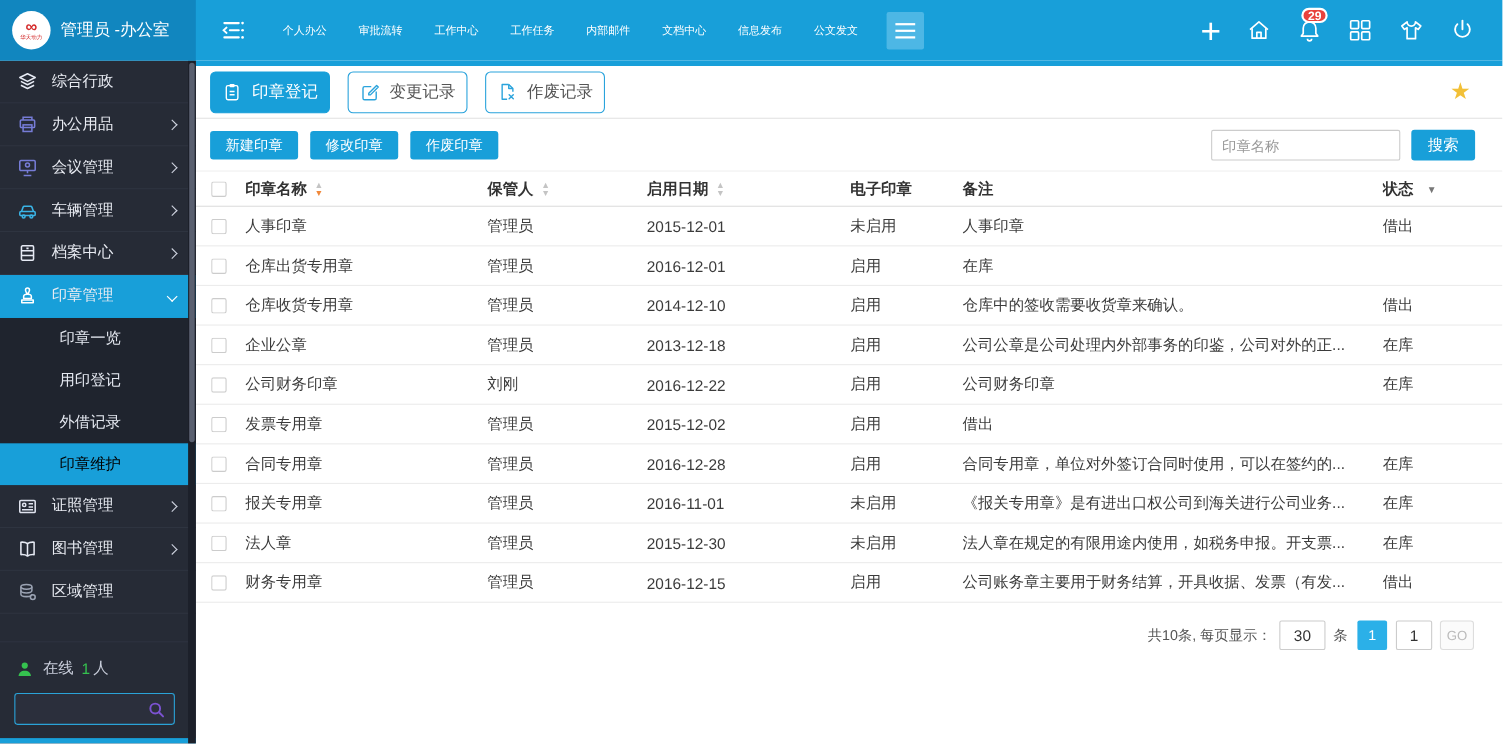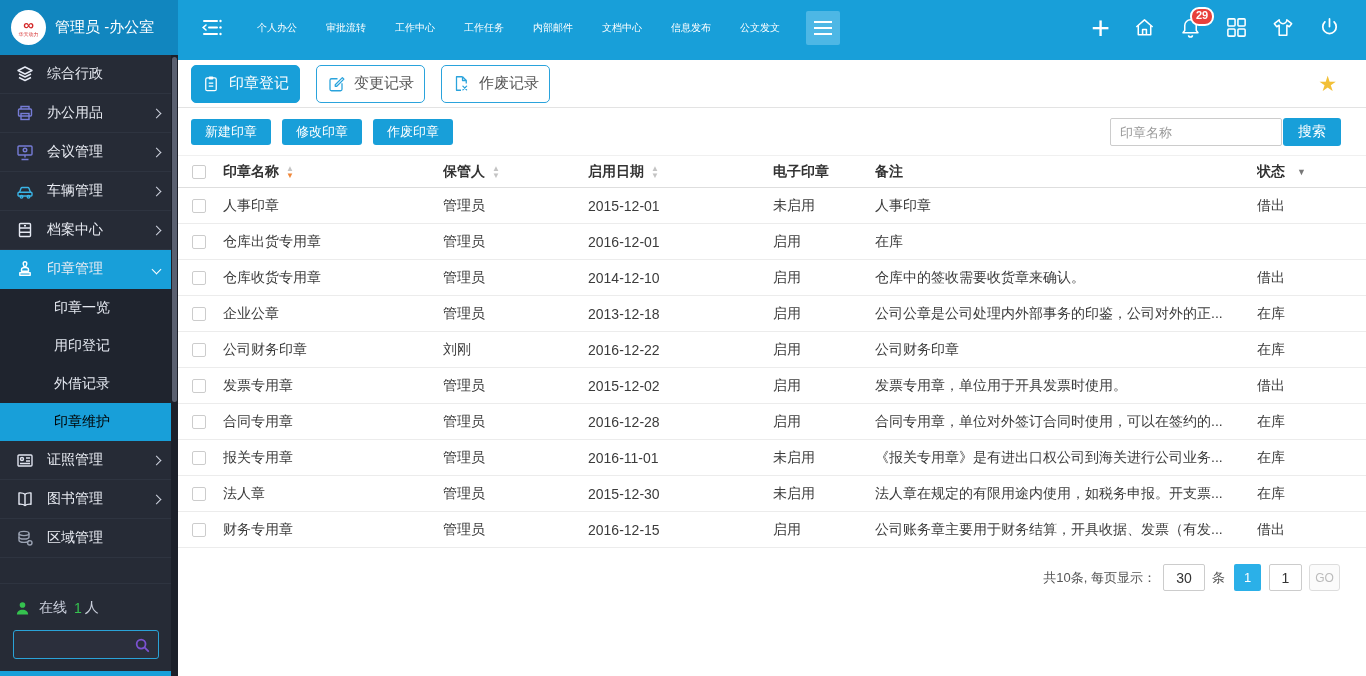--- a/index.html
+++ b/index.html
@@ -15,21 +15,21 @@
   .logo .lt { color:#d42a2a; font-size:5px; line-height:6px; letter-spacing:0; }
   .brand-user { color:#fff; font-size:15px; margin-left:9px; white-space:nowrap; }
   .collapse-btn { margin-left:21px; flex:none; cursor:pointer; display:flex; align-items:center; }
   .nav { display:flex; margin-left:31px; gap:29px; }
   .nav-item { color:#fff; font-size:10px; white-space:nowrap; cursor:pointer; }
   .menu-toggle { margin-left:26px; width:34px; height:34px; background:#4db7e5; border-radius:2px; display:flex; flex-direction:column; align-items:center; justify-content:center; gap:4px; cursor:pointer; flex:none; }
   .menu-toggle i { display:block; width:18px; height:2px; background:#fff; }
   .header-actions { margin-left:auto; display:flex; align-items:center; gap:23px; padding-right:25px; }
   .icon-btn { cursor:pointer; display:flex; align-items:center; position:relative; }
   .plus-glyph { color:#fff; font-size:32px; font-weight:100; line-height:26px; }
-  .badge { position:absolute; top:-9px; left:11px; background:#e8413c; color:#fff; font-size:11px; font-weight:bold; border:2px solid #fff; border-radius:9px; height:19px; line-height:13px; padding:0 4px; }
+  .badge { position:absolute; top:-9px; left:4px; background:#e8413c; color:#fff; font-size:11px; font-weight:bold; border:2px solid #fff; border-radius:9px; height:14px; line-height:13px; padding:0 4px; }
 
   
   .sidebar { position:absolute; top:55px; left:0; width:178px; bottom:0; background:#262b36; z-index:4; }
   .sb-scrolltrack { position:absolute; top:0; right:0; width:7px; bottom:0; background:#1c202a; }
   .sb-scrollthumb { position:absolute; top:2px; right:1px; width:5px; height:345px; background:#5a6070; border-radius:3px; cursor:pointer; }
   .m-item { height:39px; display:flex; align-items:center; padding:0 15px; border-bottom:1px solid #2e3440; color:#e8ebf2; font-size:14px; cursor:pointer; position:relative; }
   .m-item .mi { width:19px; height:19px; margin-right:13px; flex:none; display:flex; align-items:center; justify-content:center; }
   .m-item.active { background:#189fd9; border-bottom-color:#189fd9; }
   .chev { width:7px; height:7px; border-right:1.5px solid #cfd4e0; border-bottom:1.5px solid #cfd4e0; position:absolute; right:18px; }
   .chev.right { transform:rotate(-45deg); }
@@ -50,21 +50,21 @@
   .tabs-row { display:flex; align-items:center; height:48px; padding:0 13px; border-bottom:1px solid #e3e3e3; }
   .tab { display:flex; align-items:center; gap:9px; height:38px; padding:0 10px; border:1px solid #2aa3dc; border-radius:5px; margin-right:16px; font-size:15px; color:#555; background:#fff; cursor:pointer; }
   .tab.active { background:#189fd9; color:#fff; border-color:#189fd9; }
   .fav-star { margin-left:auto; color:#f2c037; font-size:21px; cursor:pointer; padding-right:16px; line-height:1; }
 
   .toolbar { display:flex; align-items:center; padding:10px 13px 9px; }
   .tb-btn { height:26px; padding:0 14px; background:#189fd9; color:#fff; border:none; border-radius:3px; font-size:13px; margin-right:11px; cursor:pointer; font-family:inherit; }
   .tb-search { margin-left:auto; display:flex; align-items:center; padding-right:12px; }
   .tb-search input { width:172px; height:28px; border:1px solid #ccc; border-radius:2px; padding:0 9px; font-size:13px; color:#333; outline:none; font-family:inherit; }
   .tb-search input::placeholder { color:#999; }
-  .search-btn { width:58px; height:28px; margin-left:1px; background:#189fd9; color:#fff; border:none; border-radius:3px; font-size:14px; cursor:pointer; font-family:inherit; }
+  .search-btn { width:58px; height:28px; margin-left:10px; background:#189fd9; color:#fff; border:none; border-radius:3px; font-size:14px; cursor:pointer; font-family:inherit; }
 
   .trow { display:grid; grid-template-columns:31px 220px 145px 185px 102px 1fr 95px; align-items:center; padding:0 14px; }
   .trow > div { display:flex; align-items:center; overflow:hidden; }
   .thead { height:33px; font-weight:bold; font-size:14px; color:#333; border-top:1px solid #f0f0f0; border-bottom:1px solid #dedede; }
   .tdata { height:36px; font-size:14px; color:#3b3b3b; border-bottom:1px solid #ececec; }
   .cb { width:14px; height:14px; border:1px solid #ccc; border-radius:2px; background:#fff; cursor:pointer; }
   .sort { display:inline-flex; flex-direction:column; margin-left:7px; cursor:pointer; }
   .sort span { font-size:8px; line-height:7px; color:#c4c4c4; }
   .sort span.on { color:#f0883a; }
   .fcaret { font-size:9px; color:#777; margin-left:12px; cursor:pointer; }
@@ -435,21 +435,20 @@
       <div>在库</div>
     </div>
     <div class="trow tdata">
       <div>
           <span class="cb"></span>
         </div>
       <div>发票专用章</div>
       <div>管理员</div>
       <div>2015-12-02</div>
       <div>启用</div>
-      <div class="cell-remark">发票专用章，单位用于开具发票时使用。</div>
       <div>借出</div>
     </div>
     <div class="trow tdata">
       <div>
           <span class="cb"></span>
         </div>
       <div>合同专用章</div>
       <div>管理员</div>
       <div>2016-12-28</div>
       <div>启用</div>

